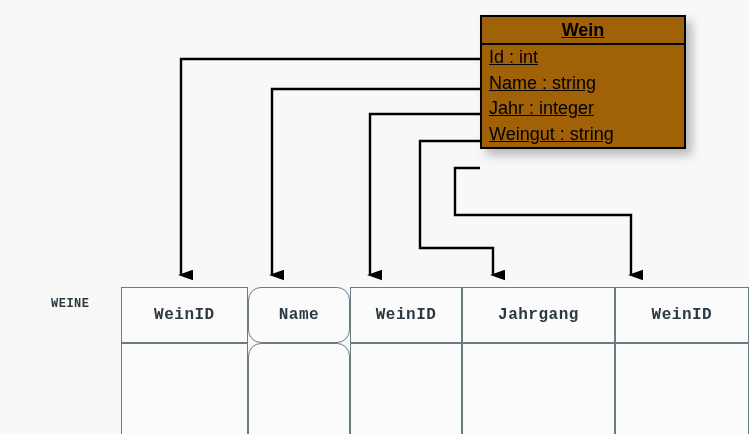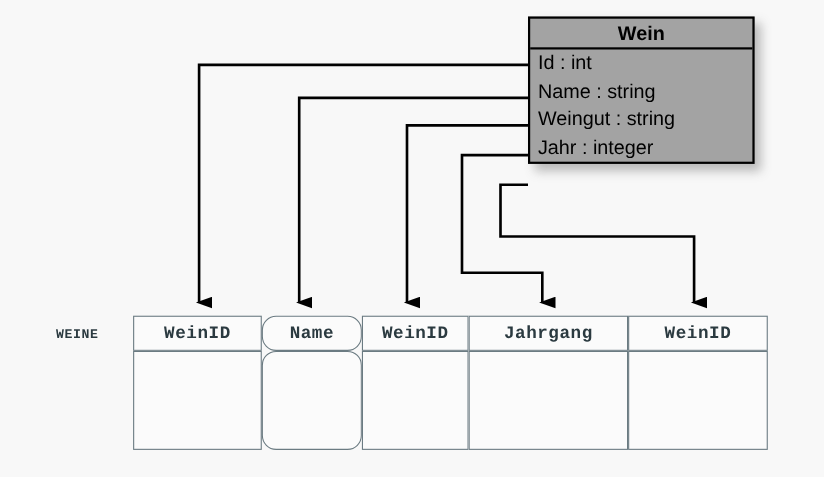--- a/index.html
+++ b/index.html
@@ -27,23 +27,24 @@
   }
 
   
   .uml-class {
     position: absolute;
     left: 480px;
     top: 15px;
     width: 206px;
     box-sizing: border-box;
     border: 2px solid #000000;
-    background: #a3a3a3;
+    background: #a16207;
     box-shadow: 6px 6px 9px rgba(90, 90, 90, 0.40);
     z-index: 5;
+    text-decoration: underline;
   }
   .uml-class-title {
     text-align: center;
     font-weight: bold;
     font-size: 18px;
     line-height: 26px;
     color: #000000;
     border-bottom: 2px solid #000000;
     height: 26px;
     overflow: hidden;
@@ -78,21 +79,21 @@
   .rel-table {
     position: absolute;
     left: 121px;
     top: 287px;
     border-collapse: separate;
     border-spacing: 0;
   }
   .rel-table td {
     border: 1px solid #6b7b82;
     background: #fbfbfb;
-    padding: 0;
+    padding: 12px;
     margin: 0;
   }
   .rel-head td {
     height: 30px;
     font-family: "Liberation Mono", "DejaVu Sans Mono", monospace;
     font-weight: bold;
     font-size: 16px;
     letter-spacing: 0.5px;
     color: #2b3a40;
     text-align: center;
@@ -129,22 +130,22 @@
     <path d="M 480 141 L 420 141 L 420 248 L 493 248 L 493 275" fill="none" stroke="#000000" stroke-width="2.4" marker-end="url(#arrowhead)"></path>
 
     <path d="M 480 168 L 455 168 L 455 215 L 631 215 L 631 275" fill="none" stroke="#000000" stroke-width="2.4" marker-end="url(#arrowhead)"></path>
   </svg>
 
   <div class="uml-class">
     <div class="uml-class-title">Wein</div>
     <div class="uml-attrs">
       <div class="uml-attr">Id : int</div>
       <div class="uml-attr">Name : string</div>
+      <div class="uml-attr">Jahr : integer</div>
       <div class="uml-attr">Weingut : string</div>
-      <div class="uml-attr">Jahr : integer</div>
     </div>
   </div>
 
   <div class="rel-label">WEINE</div>
 
   <table class="rel-table">
     <tbody>
       <tr class="rel-head">
         <td class="col-0">WeinID</td>
         <td class="col-1">Name</td>

